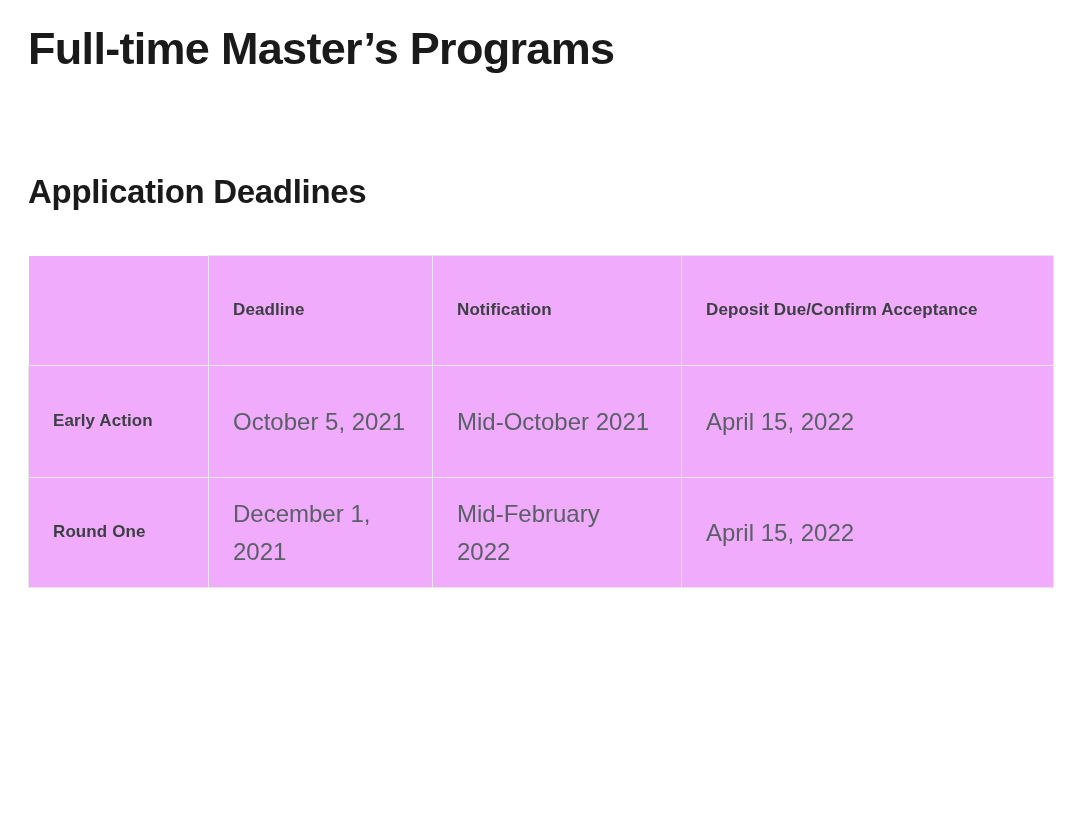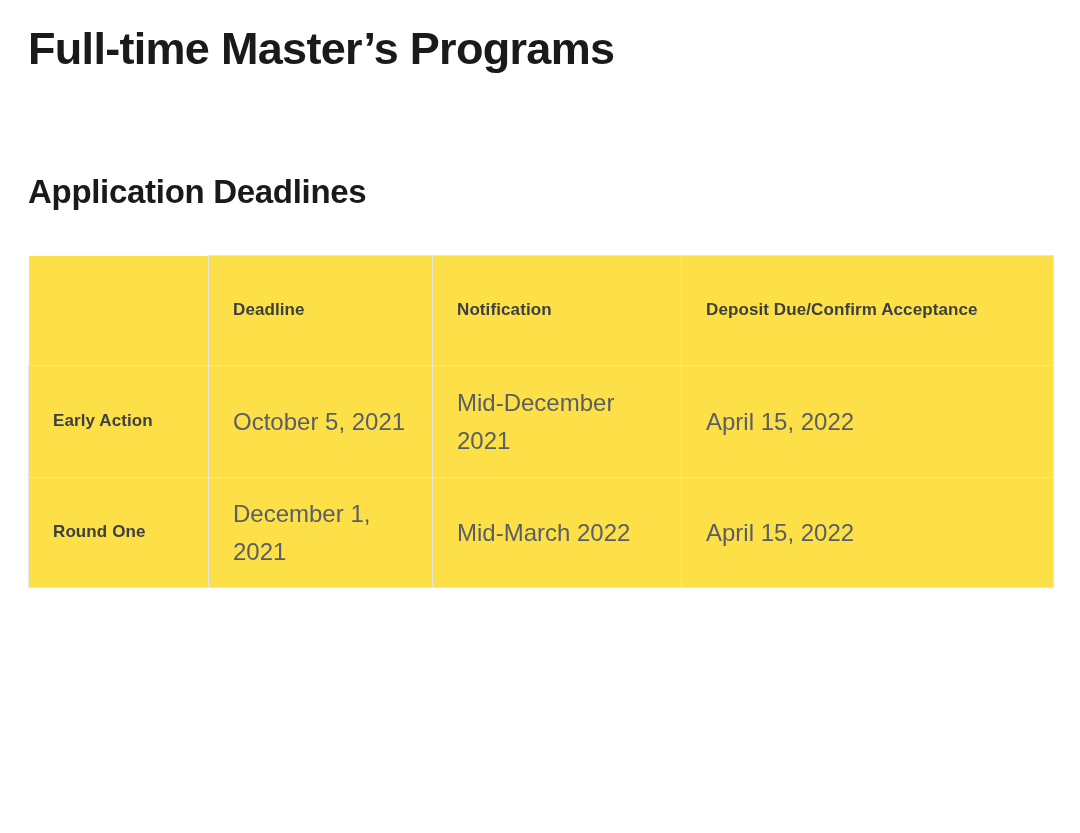--- a/index.html
+++ b/index.html
@@ -47,21 +47,21 @@
   .table-wrap {
     position: absolute;
     left: 28px;
     top: 255px;
     width: 1025px;
   }
   table.deadlines {
     border-collapse: collapse;
     width: 1025px;
     table-layout: fixed;
-    background: #fde047;
+    background: #f0abfc;
   }
   table.deadlines col.c1 { width: 180px; }
   table.deadlines col.c2 { width: 224px; }
   table.deadlines col.c3 { width: 249px; }
   table.deadlines col.c4 { width: 372px; }
 
   table.deadlines th,
   table.deadlines td {
     border: 1px solid #e6e6e6;
     vertical-align: middle;
@@ -120,26 +120,26 @@
           <th class="blank"></th>
           <th>Deadline</th>
           <th>Notification</th>
           <th>Deposit Due/Confirm Acceptance</th>
         </tr>
       </thead>
       <tbody>
         <tr>
           <td class="rowhead">Early Action</td>
           <td>October 5, 2021</td>
-          <td>Mid-December 2021</td>
+          <td>Mid-October 2021</td>
           <td>April 15, 2022</td>
         </tr>
         <tr>
           <td class="rowhead">Round One</td>
           <td>December 1, 2021</td>
-          <td>Mid-March 2022</td>
+          <td>Mid-February 2022</td>
           <td>April 15, 2022</td>
         </tr>
       </tbody>
     </table>
   </div>
 
 </div>
 
 </body></html>

